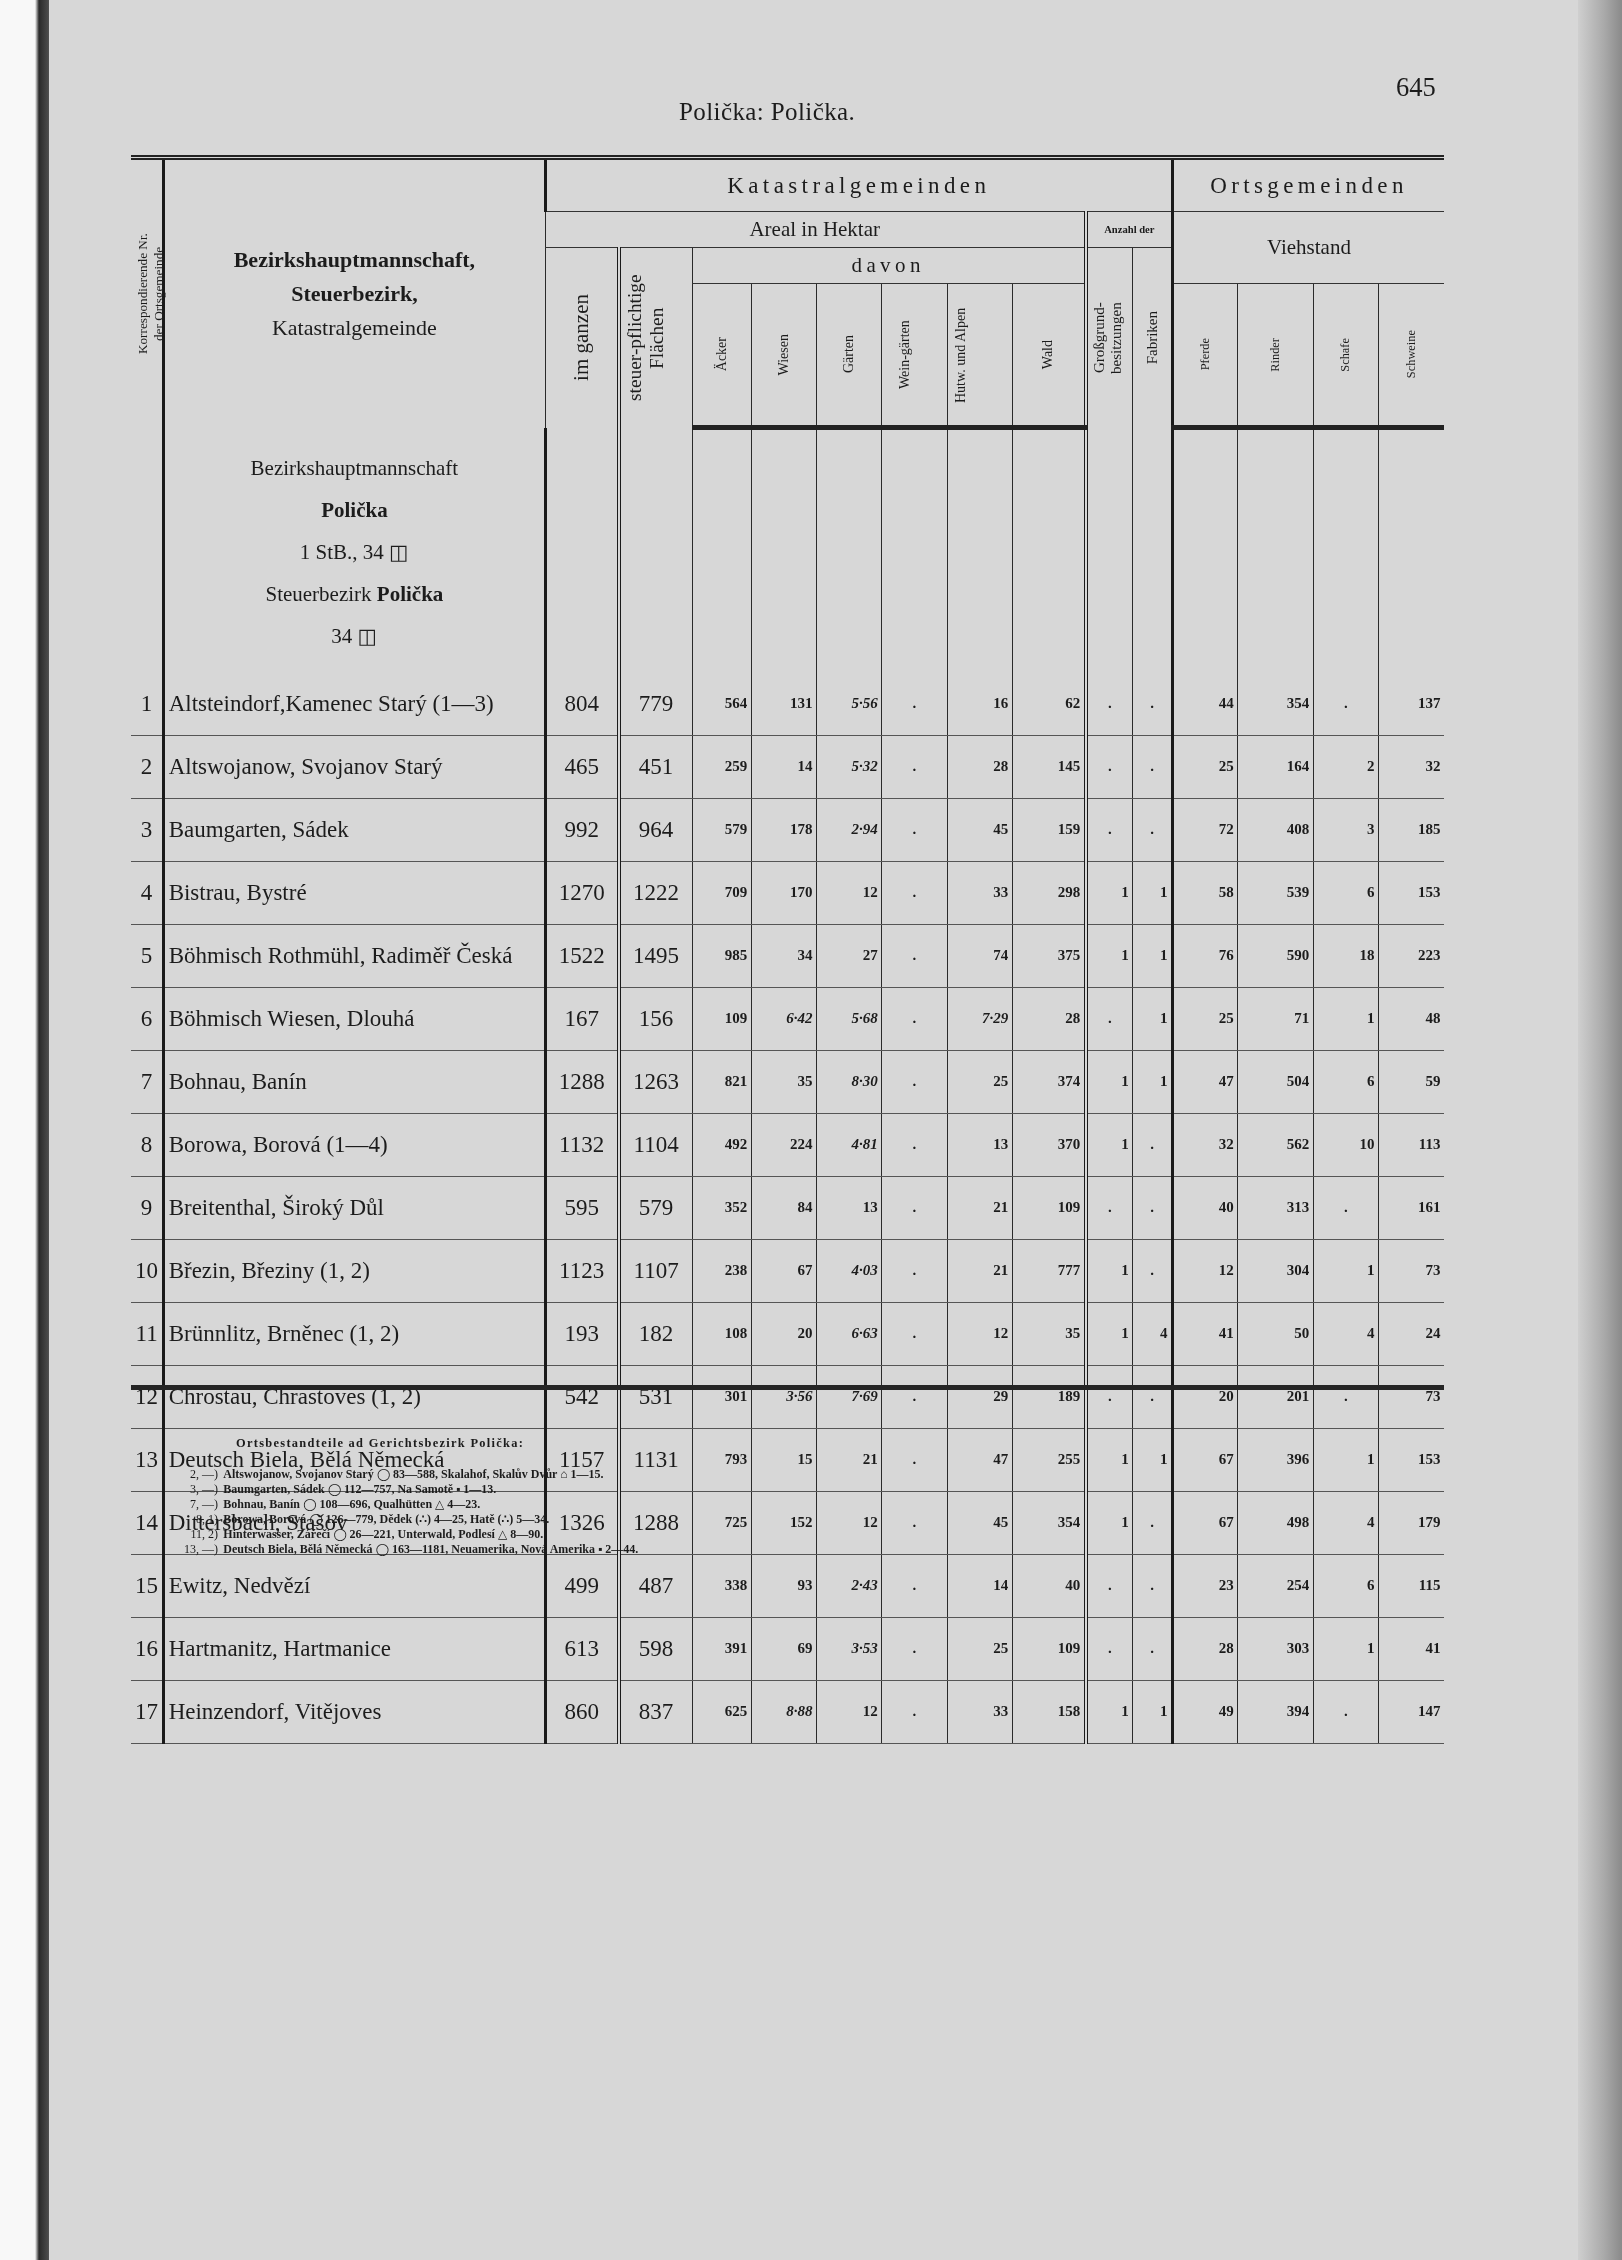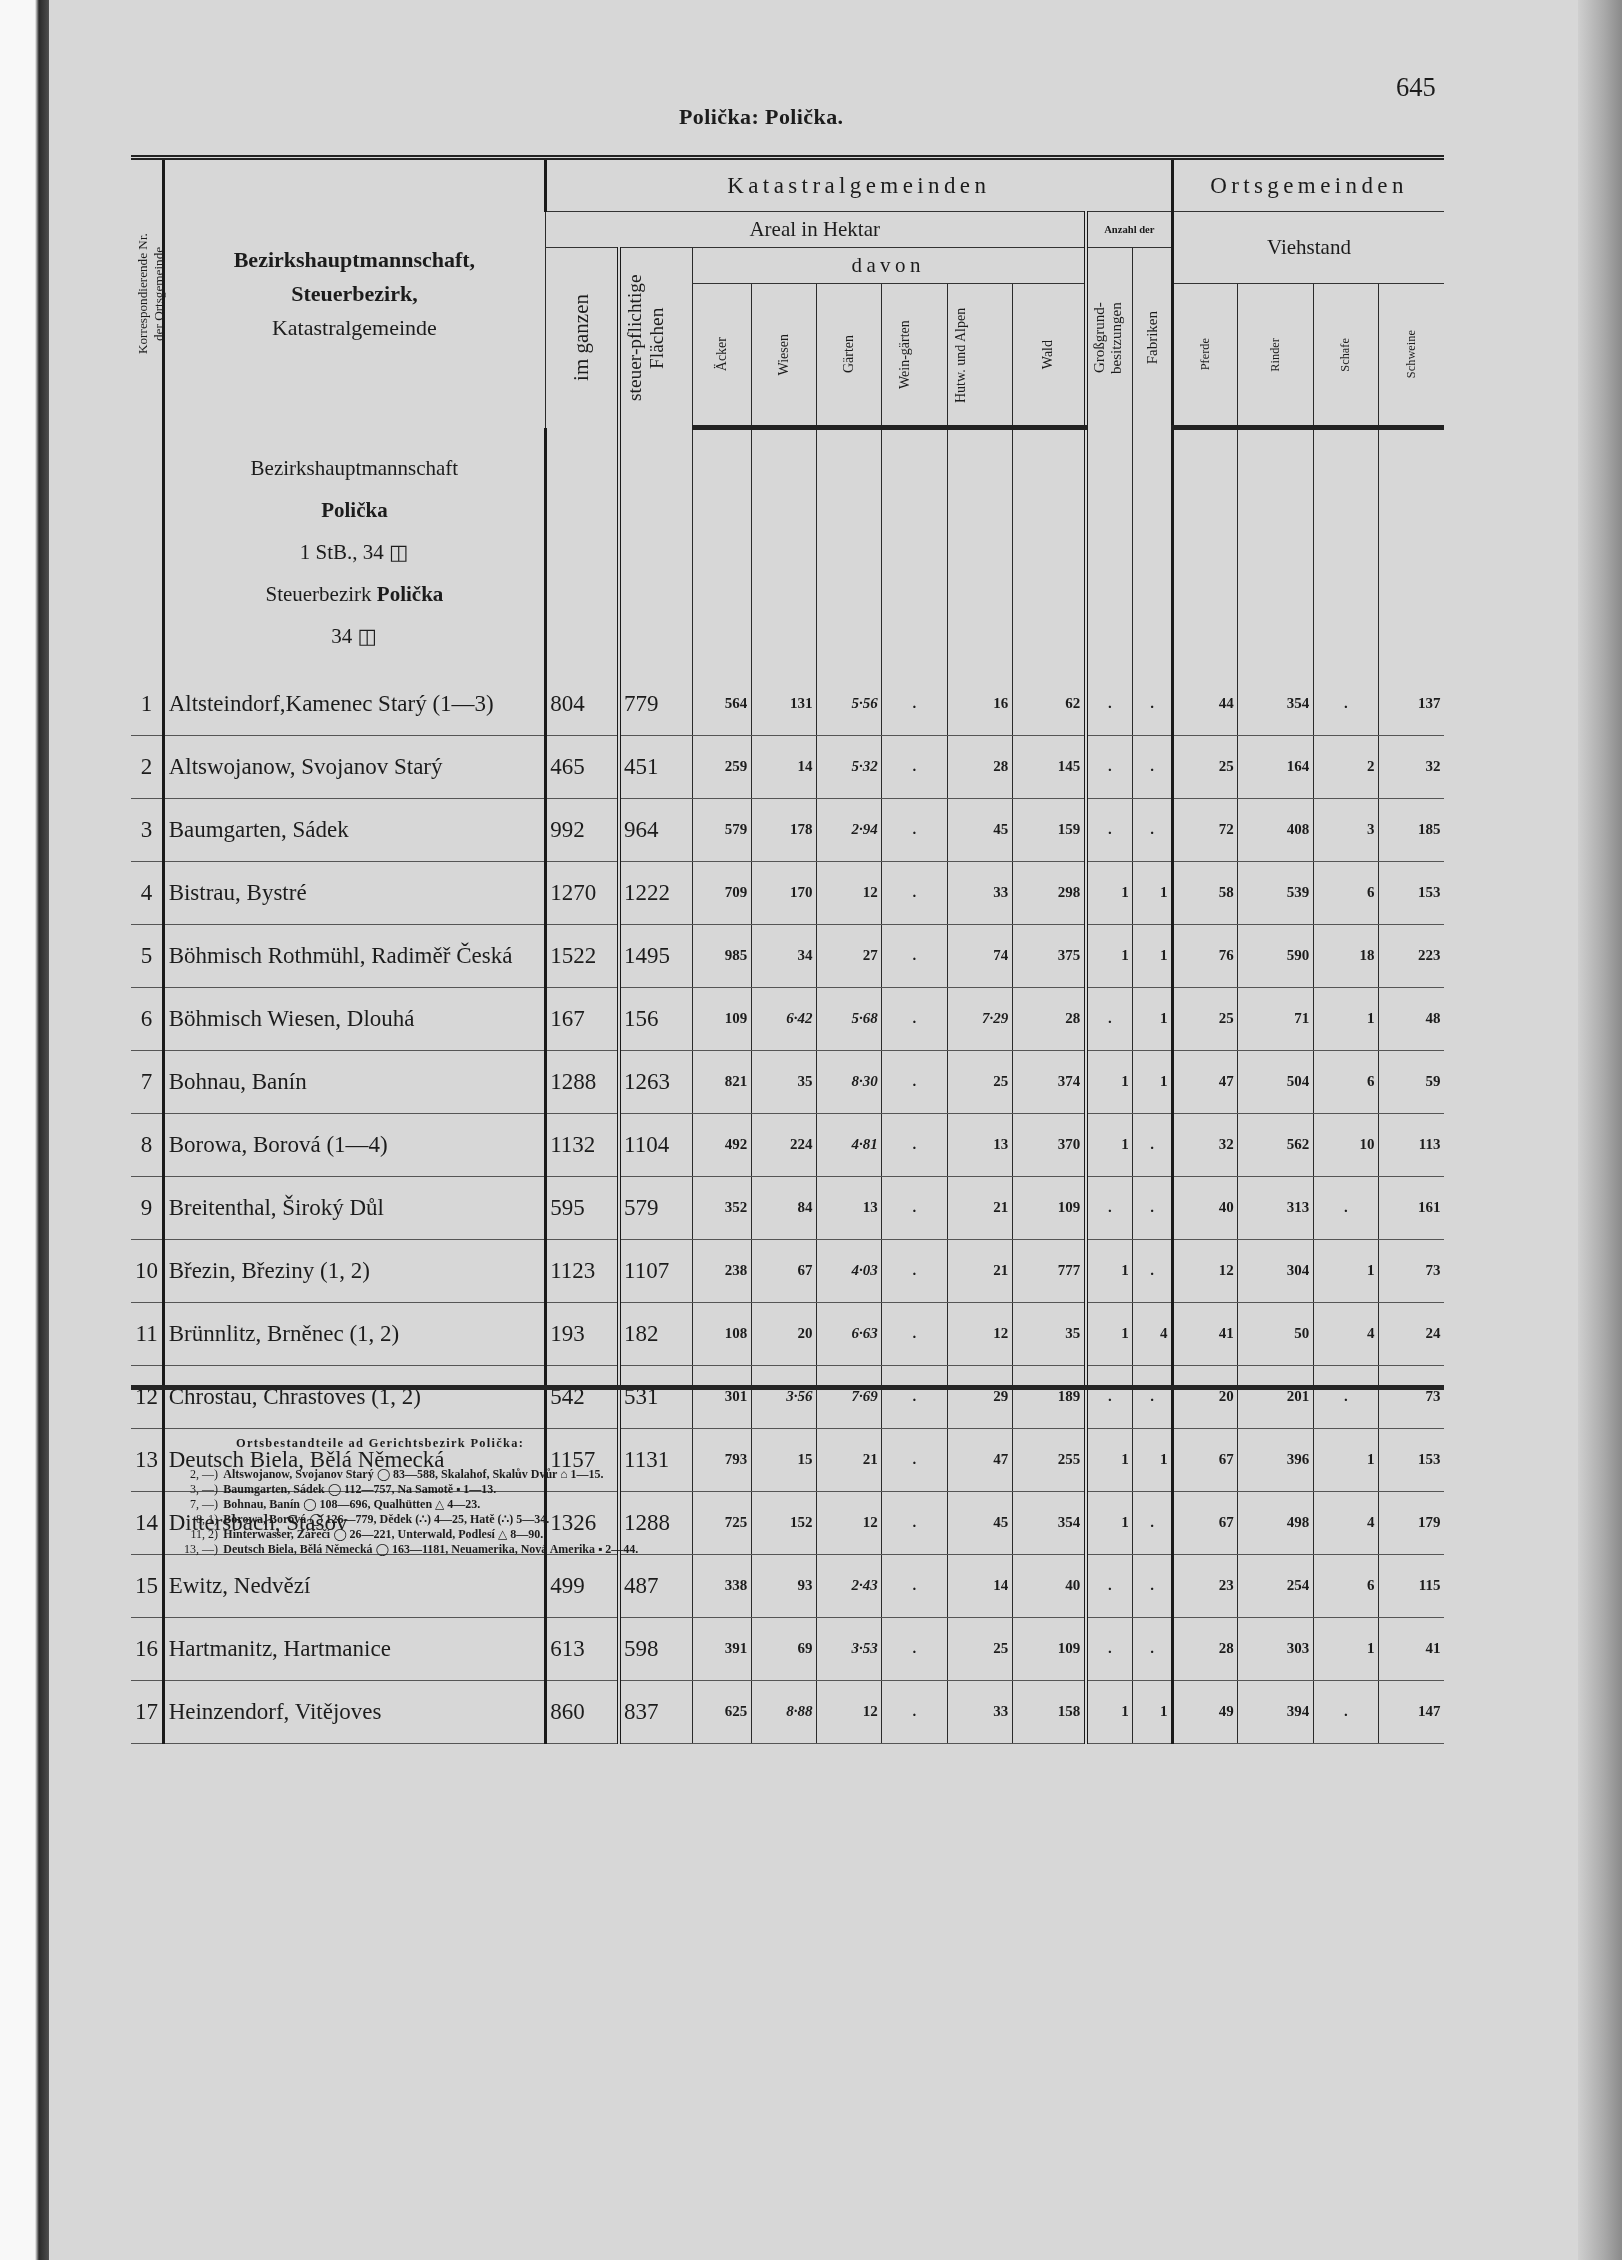--- a/index.html
+++ b/index.html
@@ -1,35 +1,35 @@
 <!DOCTYPE html>
 <html style="font-size:14px"><head>
 <meta charset="utf-8">
 <style>
   html,body{margin:0;padding:0;}
   body{width:1622px;height:2260px;background:#ffffff;position:relative;overflow:hidden;font-family:"Liberation Serif","DejaVu Serif",serif;color:#1c1c1c;}
   .scan-edge{position:absolute;left:0;top:0;width:55px;height:2260px;background:linear-gradient(90deg,#f8f8f8 0,#f8f8f8 35px,#2a2a2a 39px,#4a4a4a 48px,#9a9a9a 55px);}
   .page{position:absolute;left:49px;top:0;width:1573px;height:2260px;background:#d7d7d7;}
   .right-edge{position:absolute;right:0;top:0;width:44px;height:2260px;background:linear-gradient(90deg,#cfcfcf,#a9a9a9 60%,#8a8a8a);}
-  .page-title{position:absolute;left:679px;top:104px;font-size:22px;font-weight:bold;letter-spacing:0.4px;}
+  .page-title{position:absolute;left:679px;top:98px;font-size:25px;font-weight:normal;letter-spacing:0.4px;}
   .page-number{position:absolute;left:1396px;top:72px;font-size:26.5px;}
   .table-wrap{position:absolute;left:131px;top:155px;width:1313px;}
   table.stat{border-collapse:collapse;width:1313px;table-layout:fixed;font-size:20px;}
   table.stat td, table.stat th{border-left:1.8px solid #2a2a2a;padding:0 3.5px;vertical-align:middle;}
   table.stat th{font-weight:normal;text-align:center;}
   .top-rule{border-top:5.3px double #222 !important;margin-left:19px;}
   .thick-left{border-left:3.5px solid #1a1a1a !important;}
   .dbl-left{border-left:4.4px double #1a1a1a !important;}
   .hrule{border-bottom:1.8px solid #333;}
   .head-bottom td,.head-bottom th{border-bottom:5.3px solid #222;}
   .vtext{writing-mode:vertical-rl;transform:rotate(180deg);white-space:nowrap;margin:0 auto;}
   .vhead{height:141px;font-size:17.6px;font-weight:bold;}
   .spaced{letter-spacing:4.4px;font-size:23px;}
   .colhead-main{font-size:22px;line-height:34px;}
-  td.num{text-align:left;font-size:23px;height:62px;}
+  td.num{text-align:center;font-size:23px;height:62px;}
   td.sm{text-align:right;font-size:15px;font-weight:bold;}
   td.dot{text-align:center;font-size:15px;font-weight:bold;}
   td.it{font-style:italic;}
   td.rownum{text-align:center;font-size:23px;border-left:none !important;}
   td.name{font-size:23px;text-align:left;padding-left:14px;}
   tr.datarow td{border-bottom:1.8px solid #555;}
   .district td{height:42px;text-align:center;font-size:21px;}
   .footnotes{position:absolute;left:172px;top:1436px;width:1147px;font-size:12px;}
   .fn-title{margin-left:64px;font-weight:bold;letter-spacing:1.3px;font-size:12.4px;margin-bottom:16px;}
   .fn-line{line-height:15px;white-space:nowrap;font-weight:bold;}

